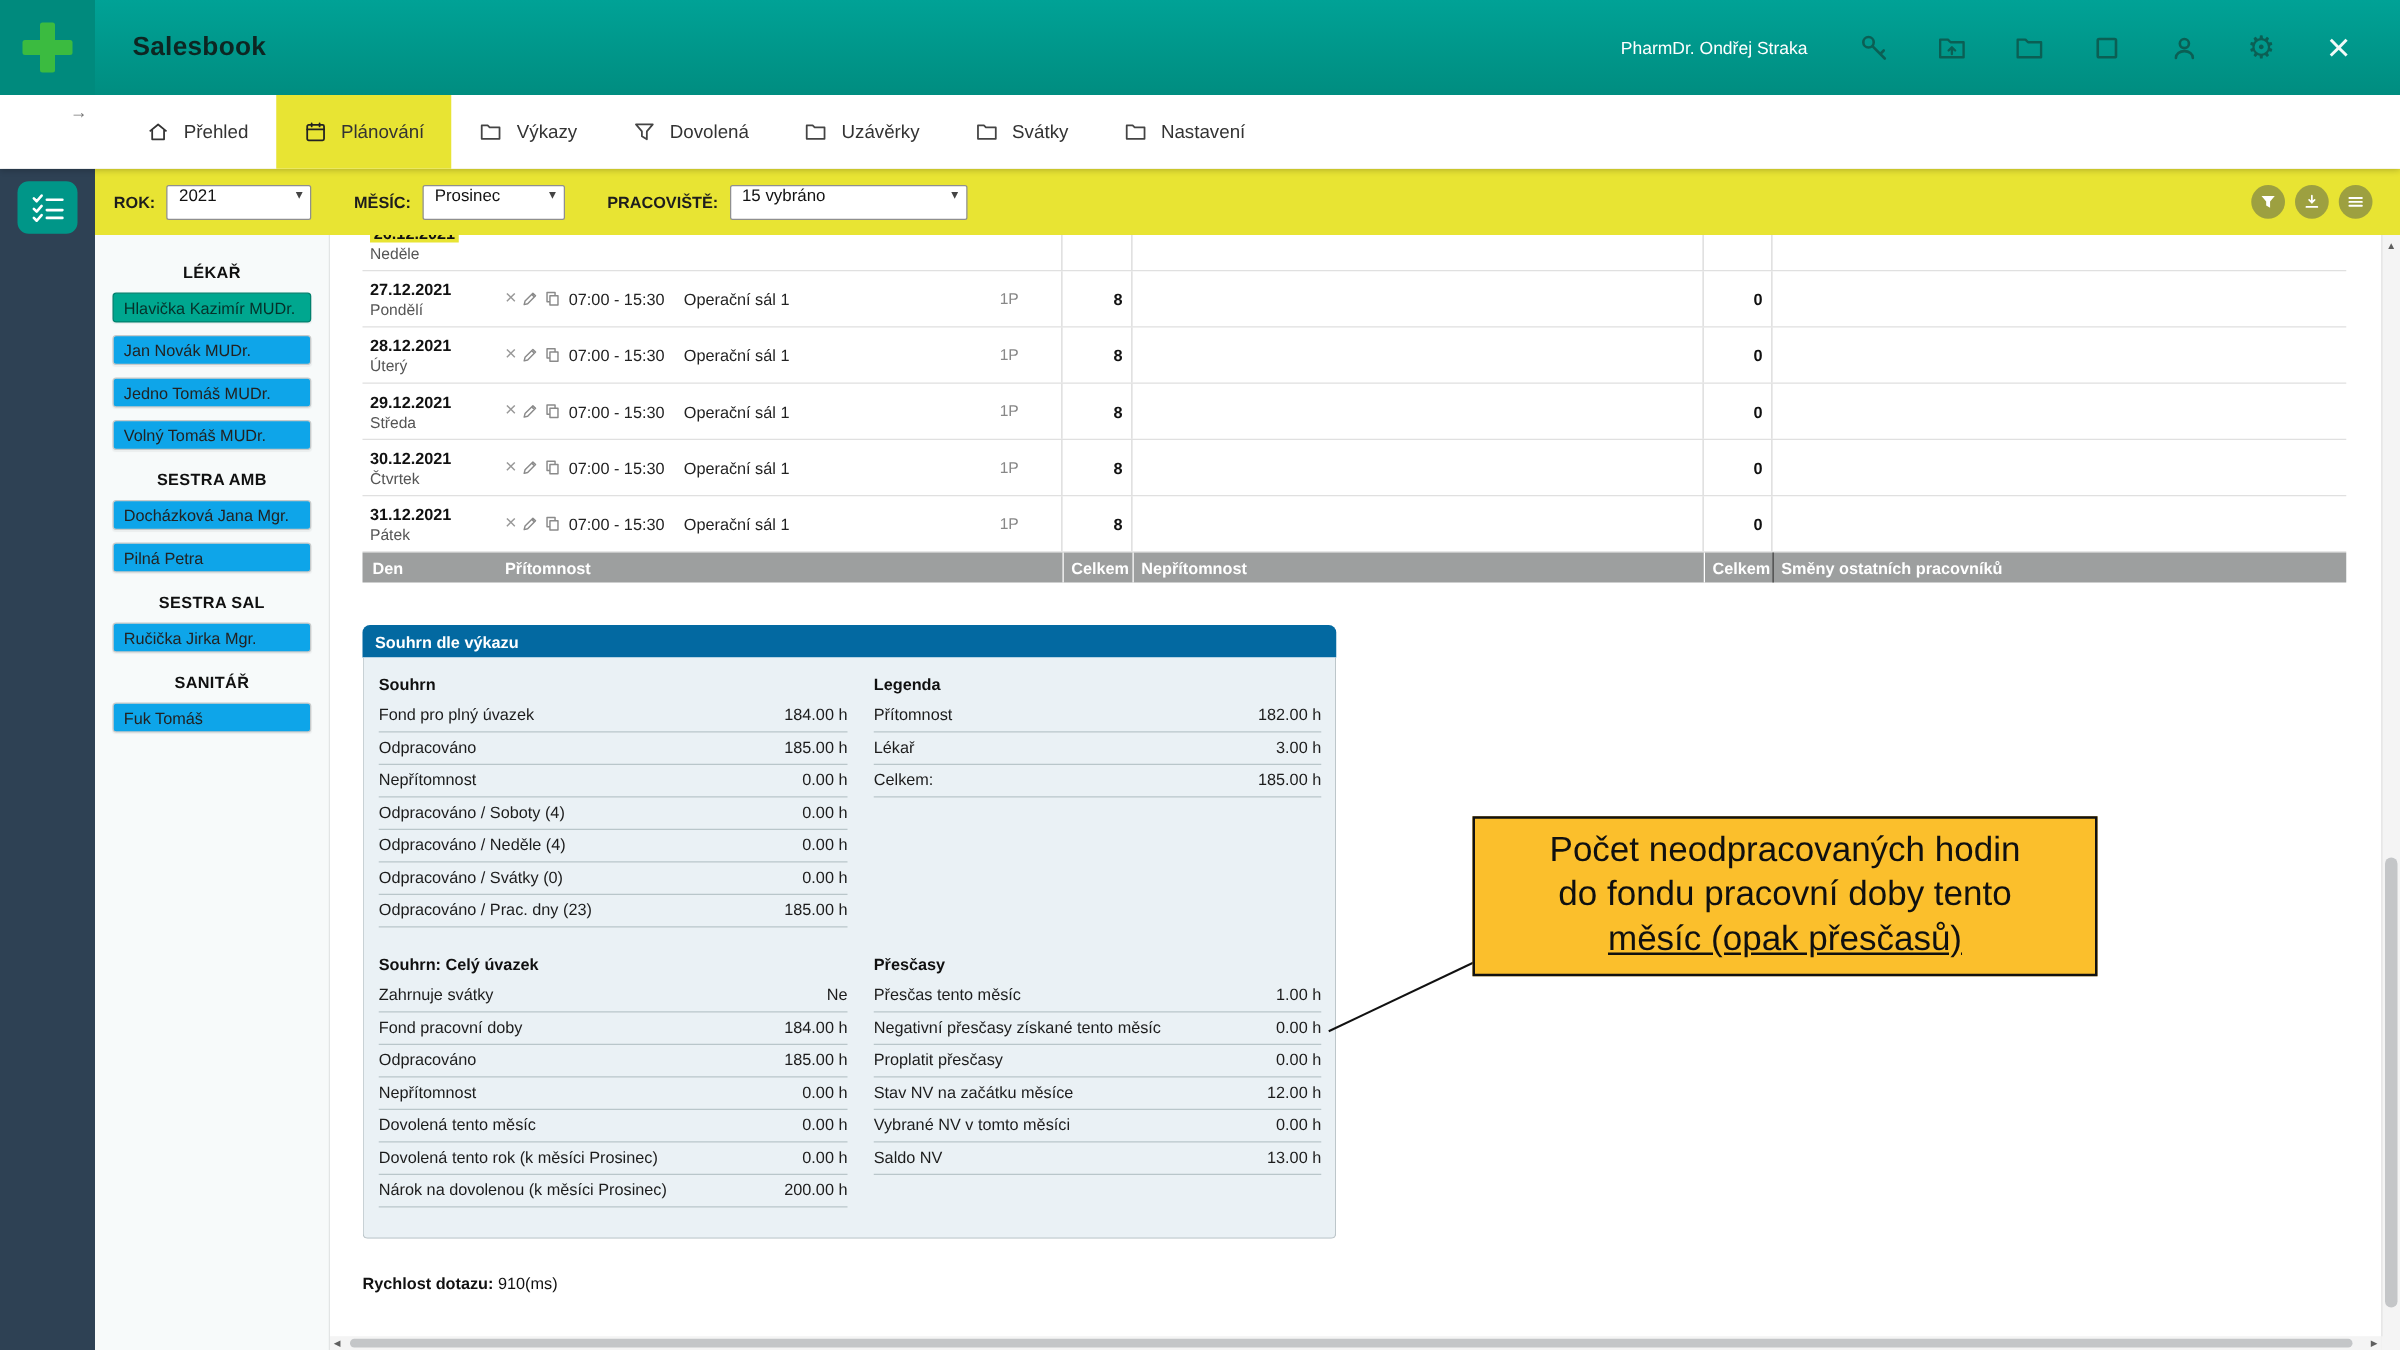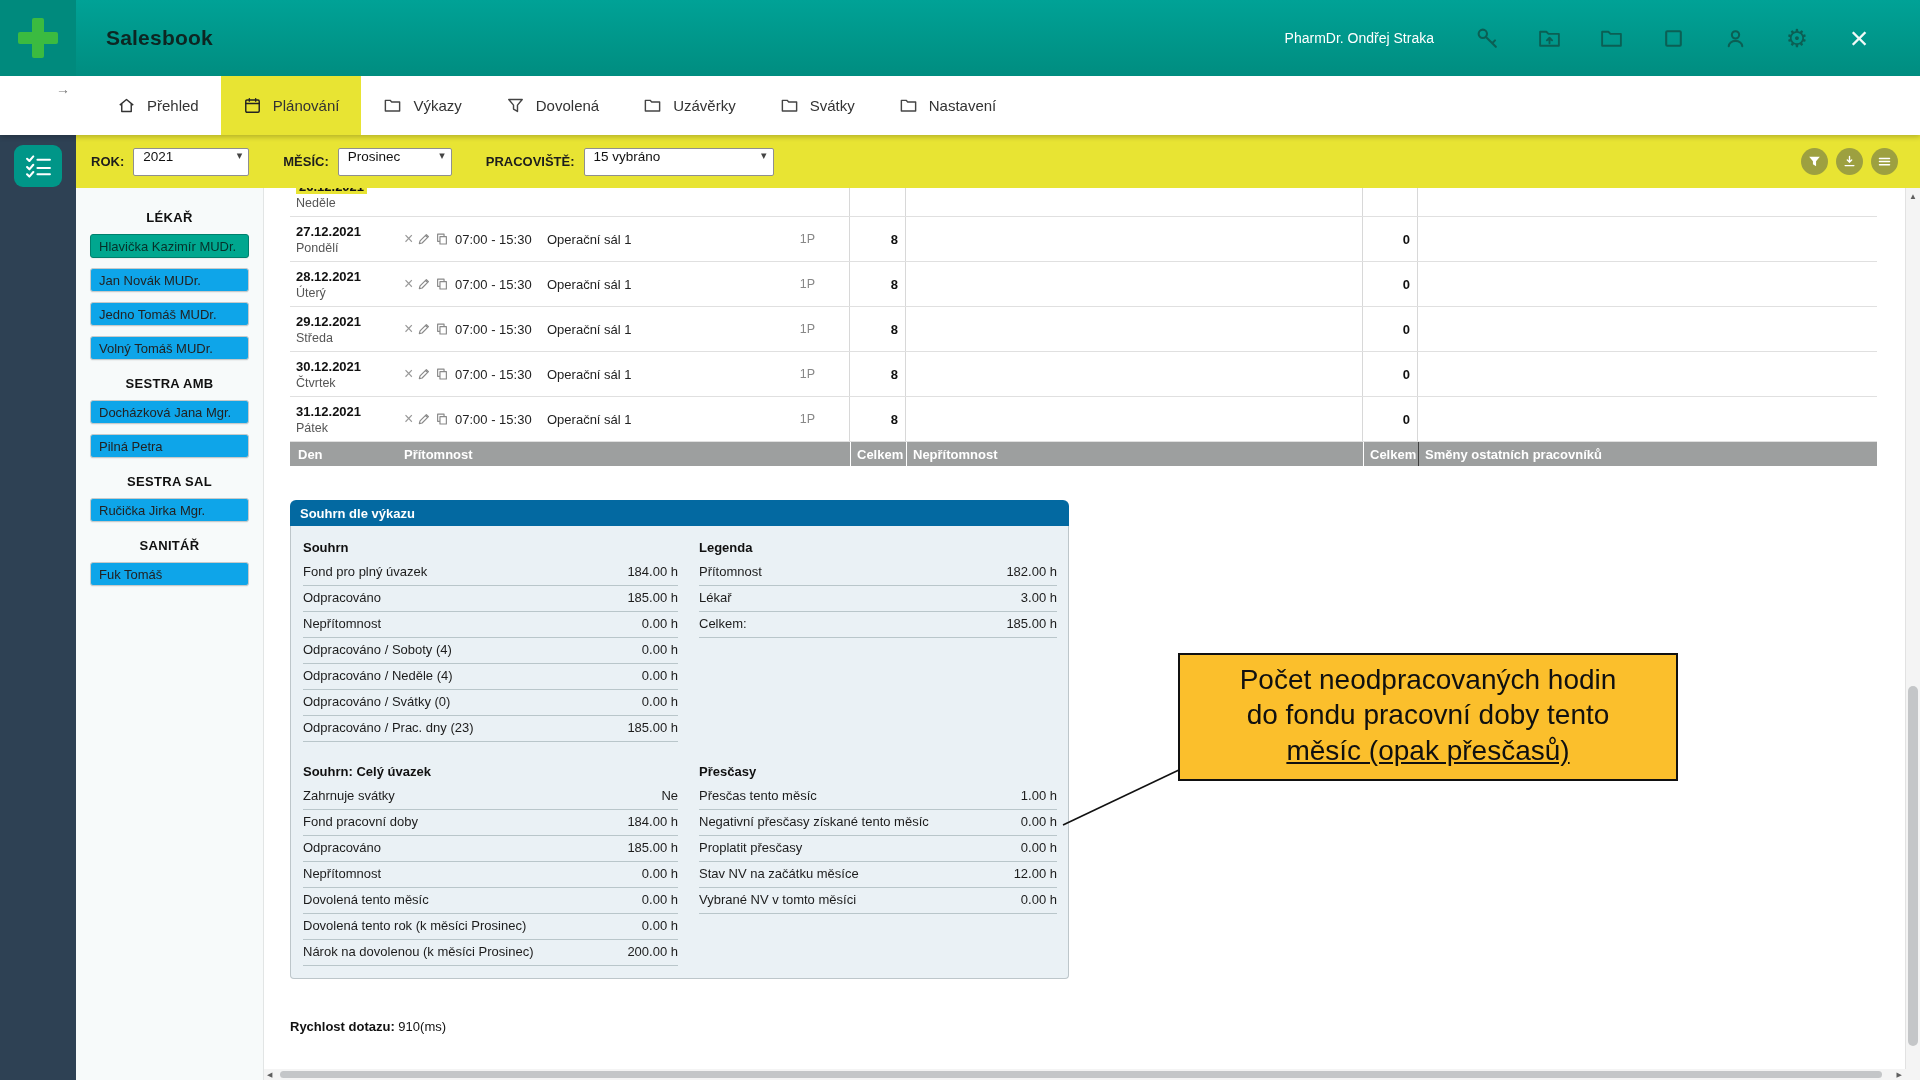--- a/index.html
+++ b/index.html
@@ -8,21 +8,21 @@
   .stage { position:relative; width:1920px; height:1080px; background:#fff; overflow:hidden; }
 
   
   .topbar { position:absolute; left:0; top:0; width:1920px; height:76px;
             background:linear-gradient(180deg,#00a296,#008d80); display:flex; align-items:center; z-index:10; }
   .logo { width:76px; height:76px; background:#008a7d; position:relative; flex:none; cursor:pointer; }
   .logo-cross { position:absolute; left:50%; top:50%; transform:translate(-50%,-50%); width:40px; height:40px; }
   .logo-cross::before { content:""; position:absolute; left:14px; top:0; width:12px; height:40px; background:#3bbb40; border-radius:2px; }
   .logo-cross::after  { content:""; position:absolute; left:0; top:14px; width:40px; height:12px; background:#3bbb40; border-radius:2px; }
   .app-title { margin-left:30px; font-size:21px; font-weight:bold; color:#0d2622; letter-spacing:.2px; }
-  .topbar-right { margin-left:auto; display:flex; align-items:center; padding-right:48px; gap:36px; }
+  .topbar-right { margin-left:auto; display:flex; align-items:center; padding-right:36px; gap:36px; }
   .user-name { color:#fff; font-size:14px; margin-right:4px; white-space:nowrap; }
   .tb-icon { width:26px; height:26px; color:#0b5f54; display:flex; align-items:center; justify-content:center; cursor:pointer; }
   .tb-icon svg { width:25px; height:25px; }
   .tb-icon.gear { font-size:25px; line-height:1; }
   .tb-icon.close { color:#f2faf8; font-size:32px; font-weight:300; line-height:1; }
 
   
   .navbar { position:absolute; left:0; top:76px; width:1920px; height:59px; background:#fff;
             box-shadow:0 2px 5px rgba(0,0,0,.22); z-index:9; }
   .nav-back { position:absolute; left:56px; top:5px; color:#777; font-size:14px; cursor:pointer; }
@@ -95,21 +95,21 @@
   .fc-nepritomnost { width:457px; border-left:1px solid #fff; }
   .fc-celkem2 { width:55px; border-left:1px solid #fff; }
   .fc-smeny { flex:1; border-left:1px solid #404040; }
 
   
   .sum-panel { position:absolute; left:26px; top:312px; width:779px; }
   .sum-header { height:26px; background:#0369a1; border-radius:6px 6px 0 0; color:#fff; font-size:13px; font-weight:bold;
                 display:flex; align-items:center; padding-left:10px; }
   .sum-body { background:#eaf1f5; border:1px solid #bdc6ca; border-top:none; border-radius:0 0 4px 4px;
               display:grid; grid-template-columns:375px 358px; column-gap:21px; row-gap:16px;
-              padding:8px 13px 12px 12px; align-items:start; }
+              padding:8px 13px 24px 12px; align-items:start; }
   .sum-title { font-size:13px; font-weight:bold; color:#101010; height:26px; display:flex; align-items:flex-end; padding-bottom:5px; }
   .sum-row { display:flex; justify-content:space-between; padding:4px 0 5px; border-bottom:1px solid #b9c6ca;
              font-size:13px; color:#1c1c1c; line-height:16px; }
   .sum-label { white-space:nowrap; }
   .sum-value { white-space:nowrap; }
 
   
   .annotation { position:absolute; left:914px; top:465px; width:500px; background:#fbbf2c; border:2px solid #111;
                 padding:7px 18px 11px; text-align:center; font-size:28px; line-height:1.26; color:#101010; z-index:5; }
   .annotation .ln { display:block; }
@@ -582,20 +582,24 @@
               <span class="sum-value">0.00 h</span>
             </div>
               <div class="sum-row">
               <span class="sum-label">Stav NV na začátku měsíce</span>
               <span class="sum-value">12.00 h</span>
             </div>
               <div class="sum-row">
               <span class="sum-label">Vybrané NV v tomto měsíci</span>
               <span class="sum-value">0.00 h</span>
             </div>
+              <div class="sum-row">
+              <span class="sum-label">Saldo NV</span>
+              <span class="sum-value">13.00 h</span>
+            </div>
             </div>
         </div>
       </div>
     </div>
 
     <svg class="pointer-svg">
       <line x1="917" y1="581" x2="799" y2="637" stroke="#111" stroke-width="1.6"></line>
     </svg>
     <div class="annotation">
       <span class="ln">Počet neodpracovaných hodin</span>

